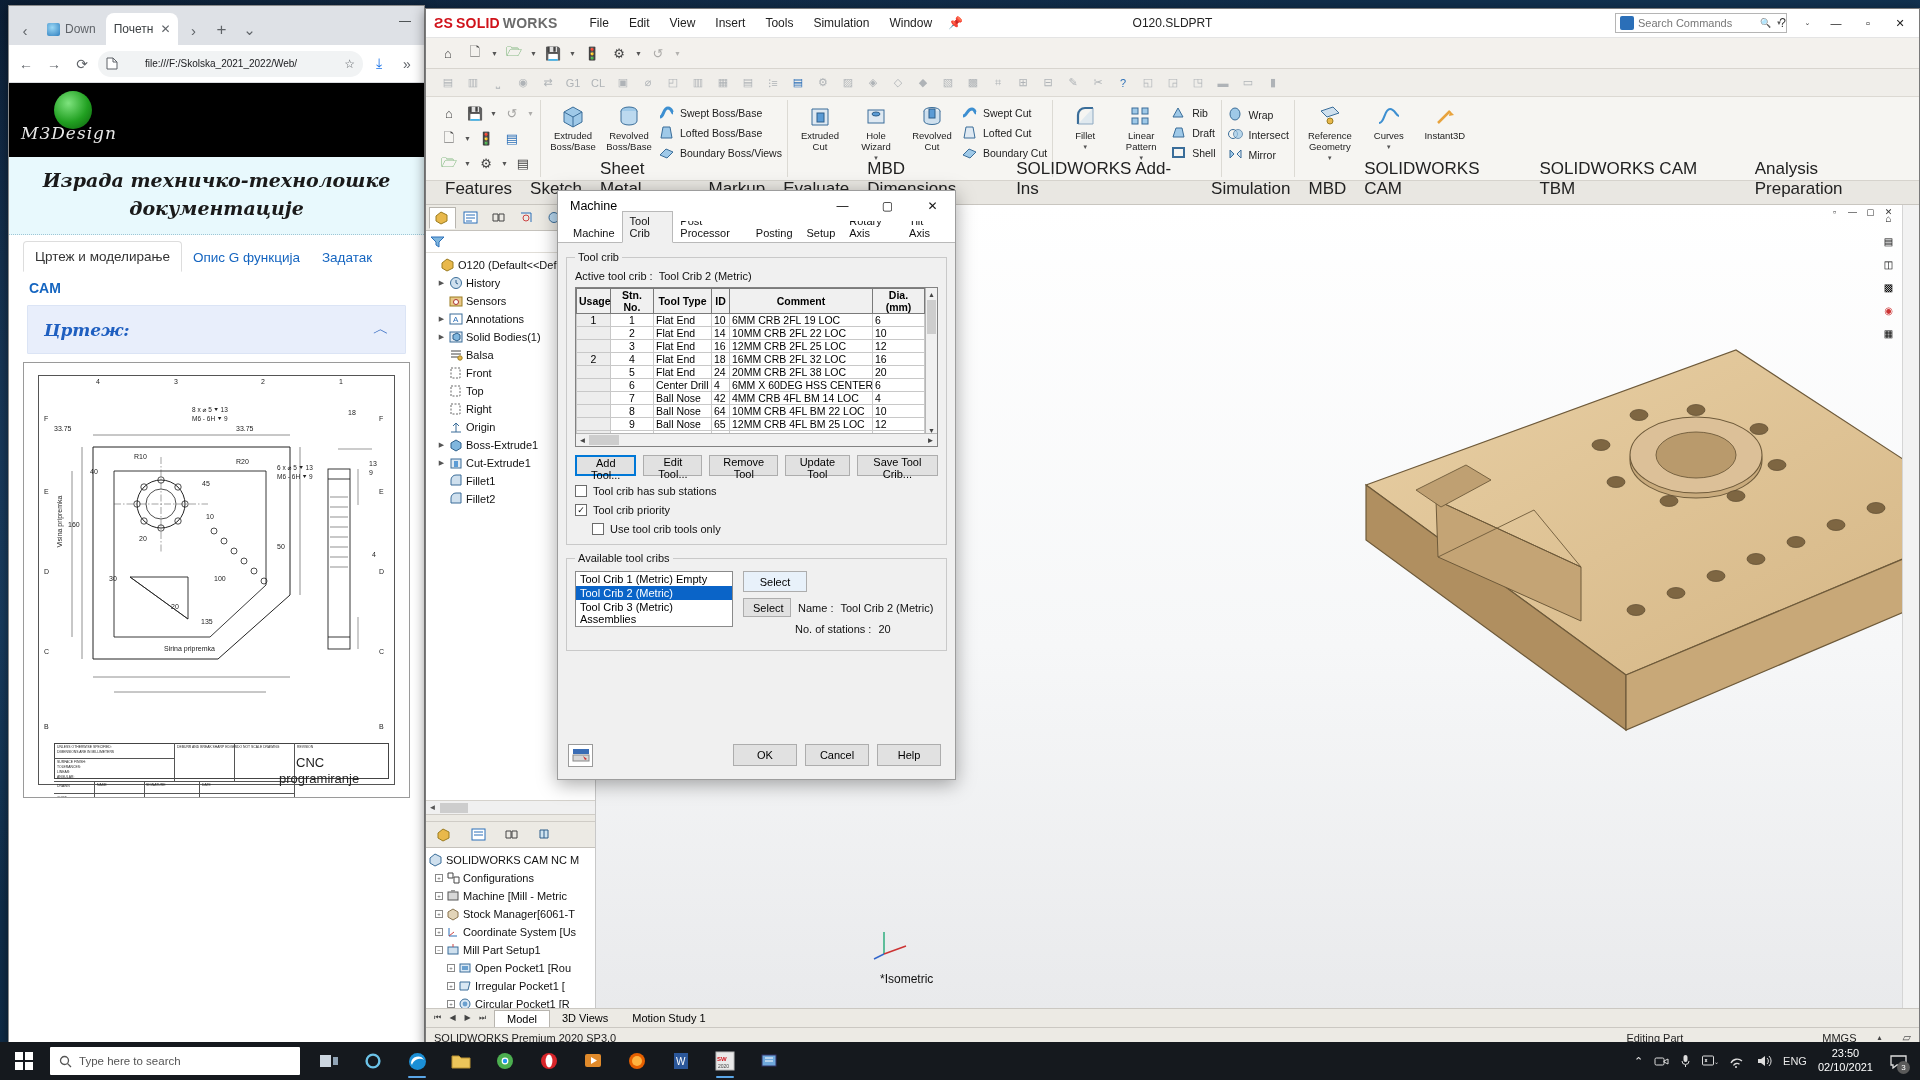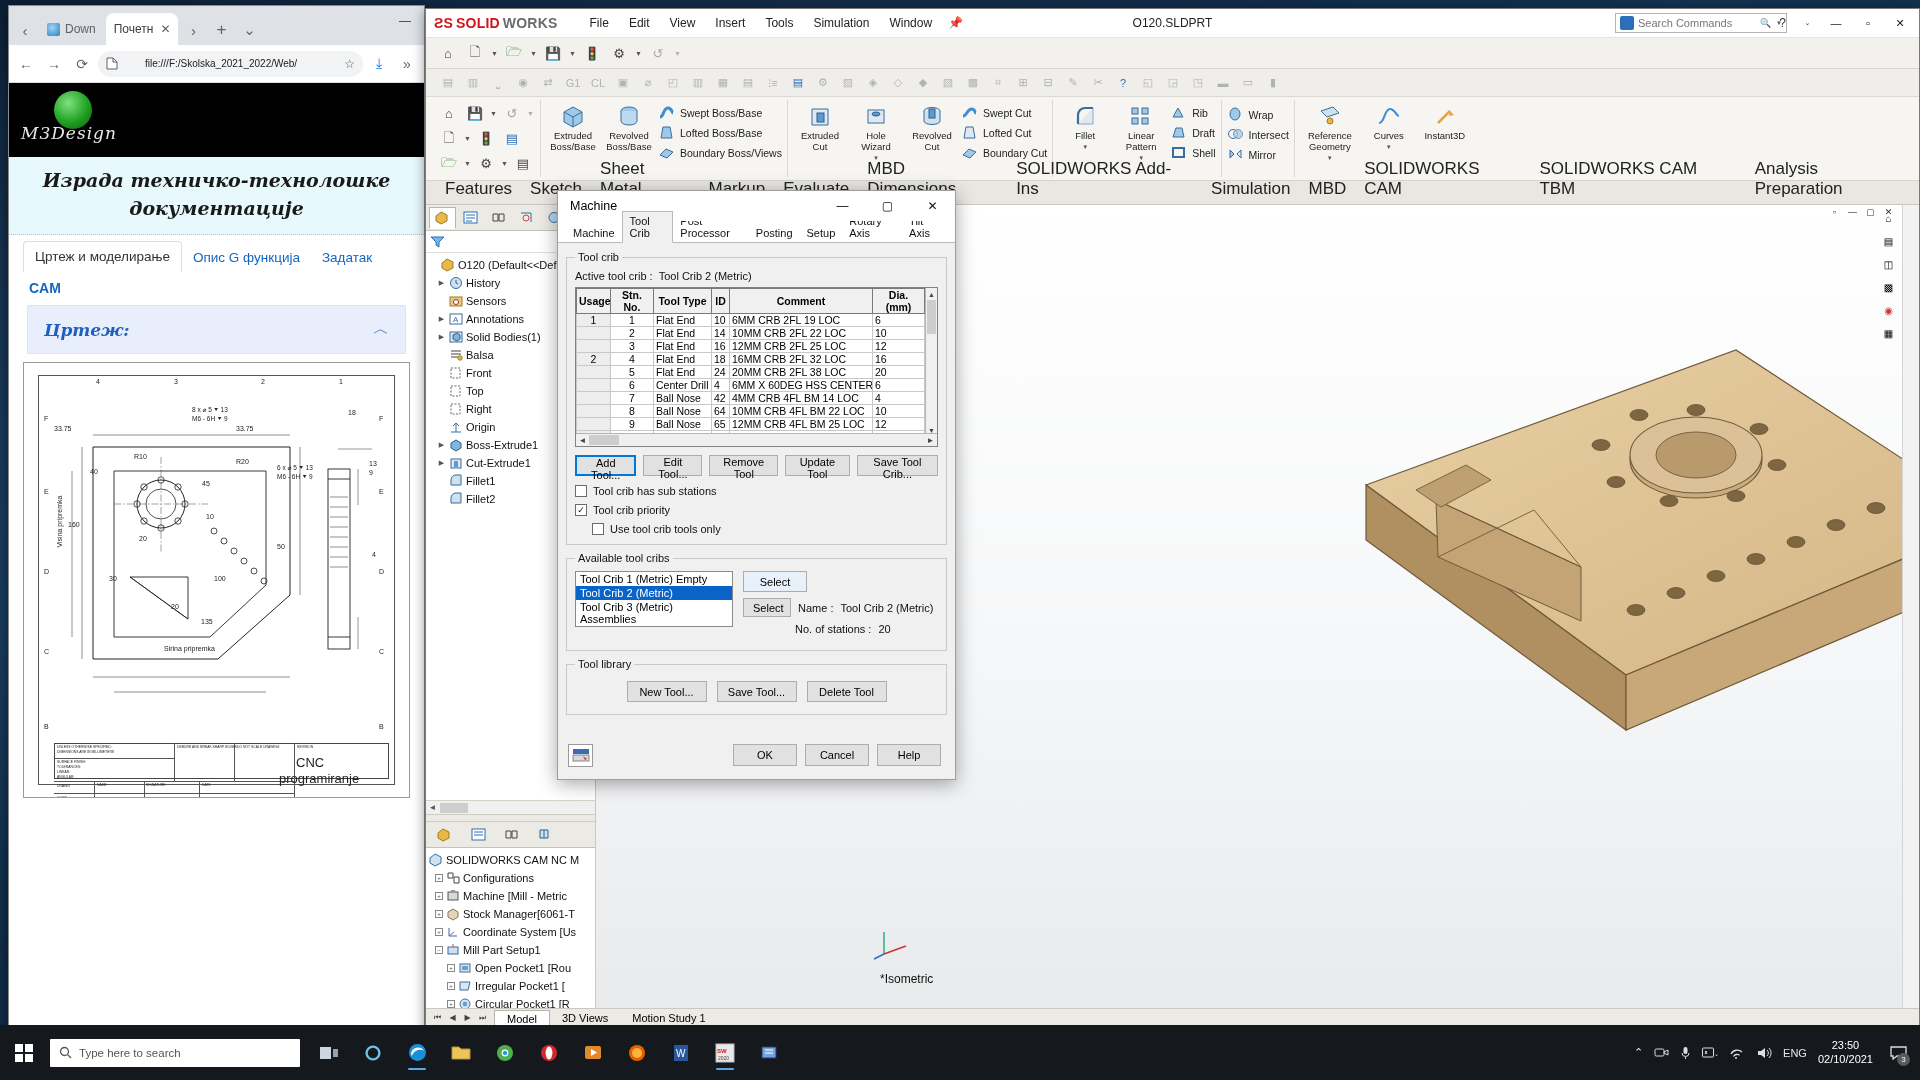--- a/index.html
+++ b/index.html
@@ -167,21 +167,21 @@
   .crib-list div.sel{background:#0a64c8;color:#fff;}
   .crib-info{flex:1;}
   .crib-row{display:flex;align-items:center;gap:7px;font-size:11px;color:#111;margin-bottom:6px;}
 
   .dlg-foot{height:48px;display:flex;align-items:center;padding:0 10px;gap:0;position:relative;}
   .foot-icon{width:25px;height:23px;border:1px solid #9a9a9a;background:#fff;display:flex;align-items:center;justify-content:center;}
   .foot-btns{position:absolute;right:14px;display:flex;gap:8px;}
   button.fb{width:64px;height:22px;font-size:11px;background:#e1e1e1;border:1px solid #adadad;font-family:"Liberation Sans",sans-serif;}
 
   
-  #taskbar{position:absolute;left:0;bottom:0;width:1920px;height:55px;background:#15191e;display:flex;align-items:center;}
+  #taskbar{position:absolute;left:0;bottom:0;width:1920px;height:38px;background:#15191e;display:flex;align-items:center;}
   .tb-start{width:48px;height:38px;display:flex;align-items:center;justify-content:center;}
   .tb-search{width:250px;height:28px;background:#fff;border-radius:1px;display:flex;align-items:center;
     gap:7px;padding:0 9px;margin-left:2px;font-size:11.5px;color:#555;}
   .tb-apps{display:flex;align-items:center;gap:2px;margin-left:8px;}
   .tb-app{width:42px;height:38px;display:flex;align-items:center;justify-content:center;position:relative;}
   .tb-app.run::after{content:"";position:absolute;bottom:2px;left:12px;width:18px;height:2px;background:#5aa6e8;border-radius:1px;}
   .tb-tray{margin-left:auto;display:flex;align-items:center;gap:11px;padding-right:8px;color:#e8e8e8;font-size:11px;}
   .tb-clock{display:flex;flex-direction:column;align-items:center;line-height:1.25;font-size:11px;color:#fff;}
   .tb-notif{width:28px;height:38px;display:flex;align-items:center;justify-content:center;position:relative;}
   .tb-badge{position:absolute;right:2px;bottom:6px;width:13px;height:13px;border-radius:50%;background:#5a5a5a;
@@ -1254,28 +1254,20 @@
             <span>Tool Crib 2 (Metric)</span>
           </div>
           <div class="crib-row" style="margin-left:0">
             <span style="margin-left:52px">No. of stations :</span>
             <span>20</span>
           </div>
         </div>
       </div>
     </fieldset>
 
-    <fieldset class="gb" style="padding-bottom:12px">
-      <legend>Tool library</legend>
-      <div style="display:flex;gap:10px;justify-content:center;margin-top:4px;">
-        <button class="b" style="width:80px">New Tool...</button>
-        <button class="b" style="width:80px">Save Tool...</button>
-        <button class="b" style="width:80px">Delete Tool</button>
-      </div>
-    </fieldset>
   </div>
 
   <div class="dlg-foot">
     <div class="foot-icon">
       <svg width="18" height="16" viewBox="0 0 18 16">
         <rect x="1" y="2" width="16" height="5" fill="#3a6db5"></rect>
         <rect x="1" y="8" width="16" height="6" fill="#d8d8d8" stroke="#888"></rect>
         <path d="M11 9 l4 3 -2 1 z" fill="#c33"></path>
       </svg>
     </div>

